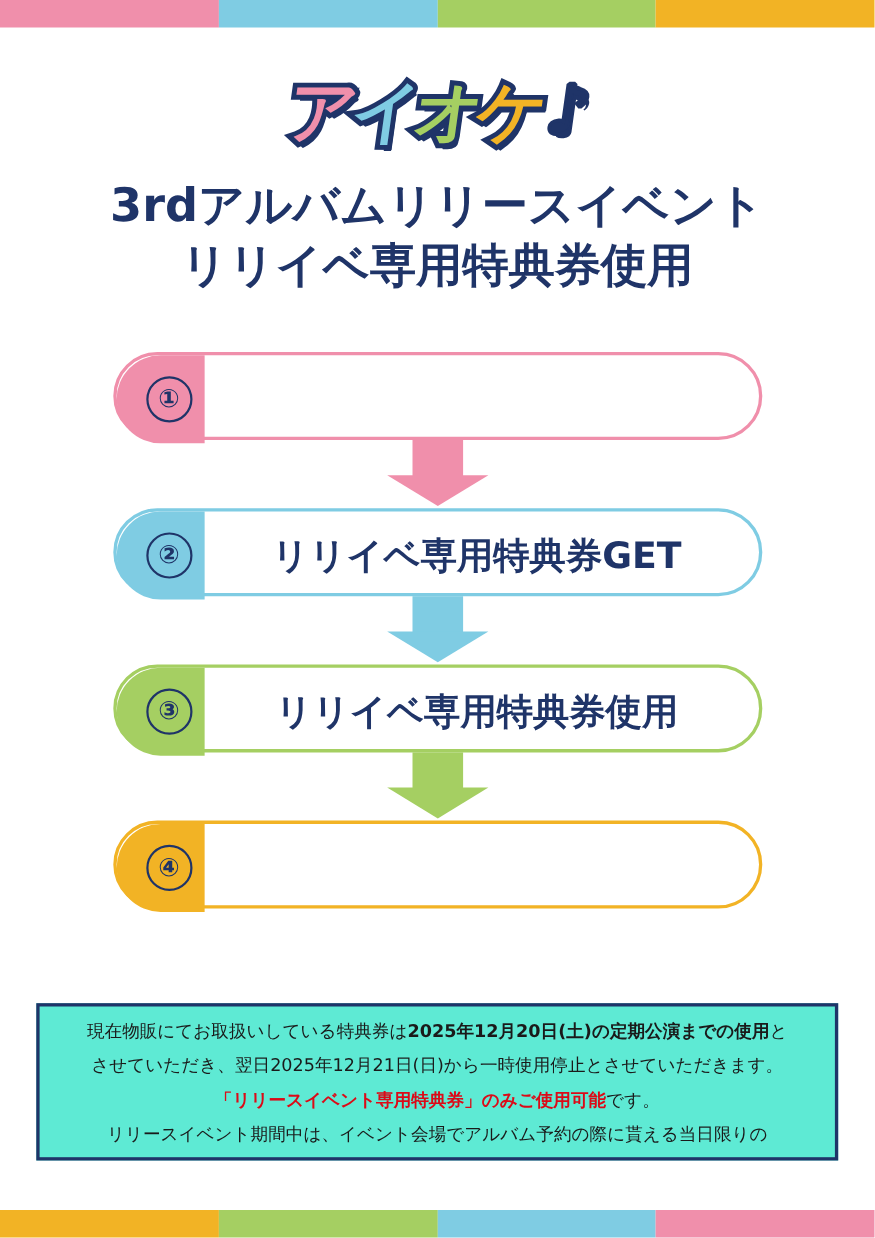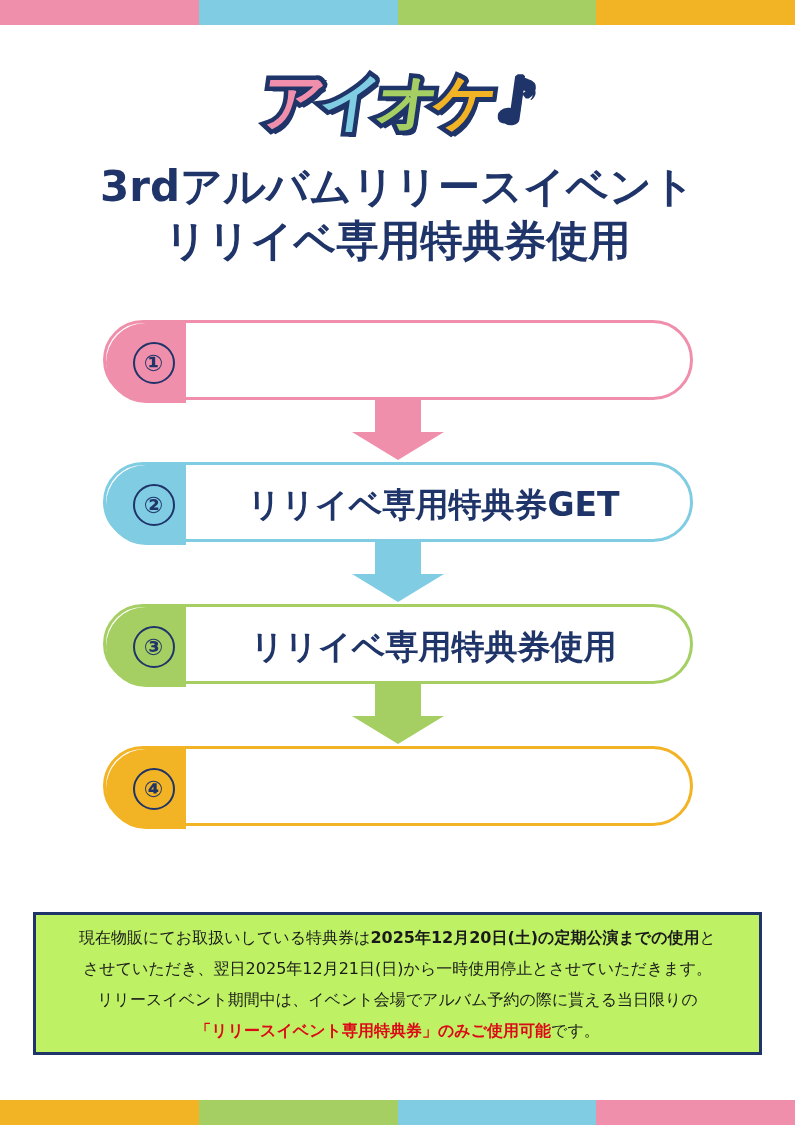--- a/index.html
+++ b/index.html
@@ -94,21 +94,21 @@
   
   .note{
     position:absolute;top:852px;left:0;width:795px;text-align:center;
     color:#3a3a3a;font-size:13.5px;letter-spacing:0px;
     font-family:"DejaVu Sans","Liberation Sans",sans-serif;
   }
 
   
   .box{
     position:absolute;left:33px;top:912px;width:729px;height:143px;
-    border:3px solid #1F3468;box-sizing:border-box;background:#bef264;
+    border:3px solid #1F3468;box-sizing:border-box;background:#5eead4;
     display:flex;flex-direction:column;align-items:center;justify-content:center;
   }
   .box p{
     margin:0;text-align:center;color:#1a1a1a;
     font-family:"DejaVu Sans","Liberation Sans",sans-serif;
     font-size:16px;line-height:31px;white-space:nowrap;
   }
   .b{font-weight:bold;}
   .red{color:#DC0A17;font-weight:bold;}
 </style>
@@ -184,24 +184,24 @@
     </div>
 
   </div>
 
 
   <div class="box">
     <p>
       <span>現在物販にてお取扱いしている特典券は</span><span class="b">2025年12月20日(土)の定期公演までの使用</span><span>と</span>
     </p>
     <p>させていただき、翌日2025年12月21日(日)から一時使用停止とさせていただきます。</p>
-    <p>リリースイベント期間中は、イベント会場でアルバム予約の際に貰える当日限りの</p>
     <p>
       <span class="red">「リリースイベント専用特典券」のみご使用可能</span><span>です。</span>
     </p>
+    <p>リリースイベント期間中は、イベント会場でアルバム予約の際に貰える当日限りの</p>
   </div>
 
   <div class="band bottom">
     <span style="background: rgb(242, 179, 37);"></span>
     <span style="background: rgb(165, 207, 98);"></span>
     <span style="background: rgb(127, 204, 227);"></span>
     <span style="background: rgb(240, 143, 171);"></span>
   </div>
 
 </div>

